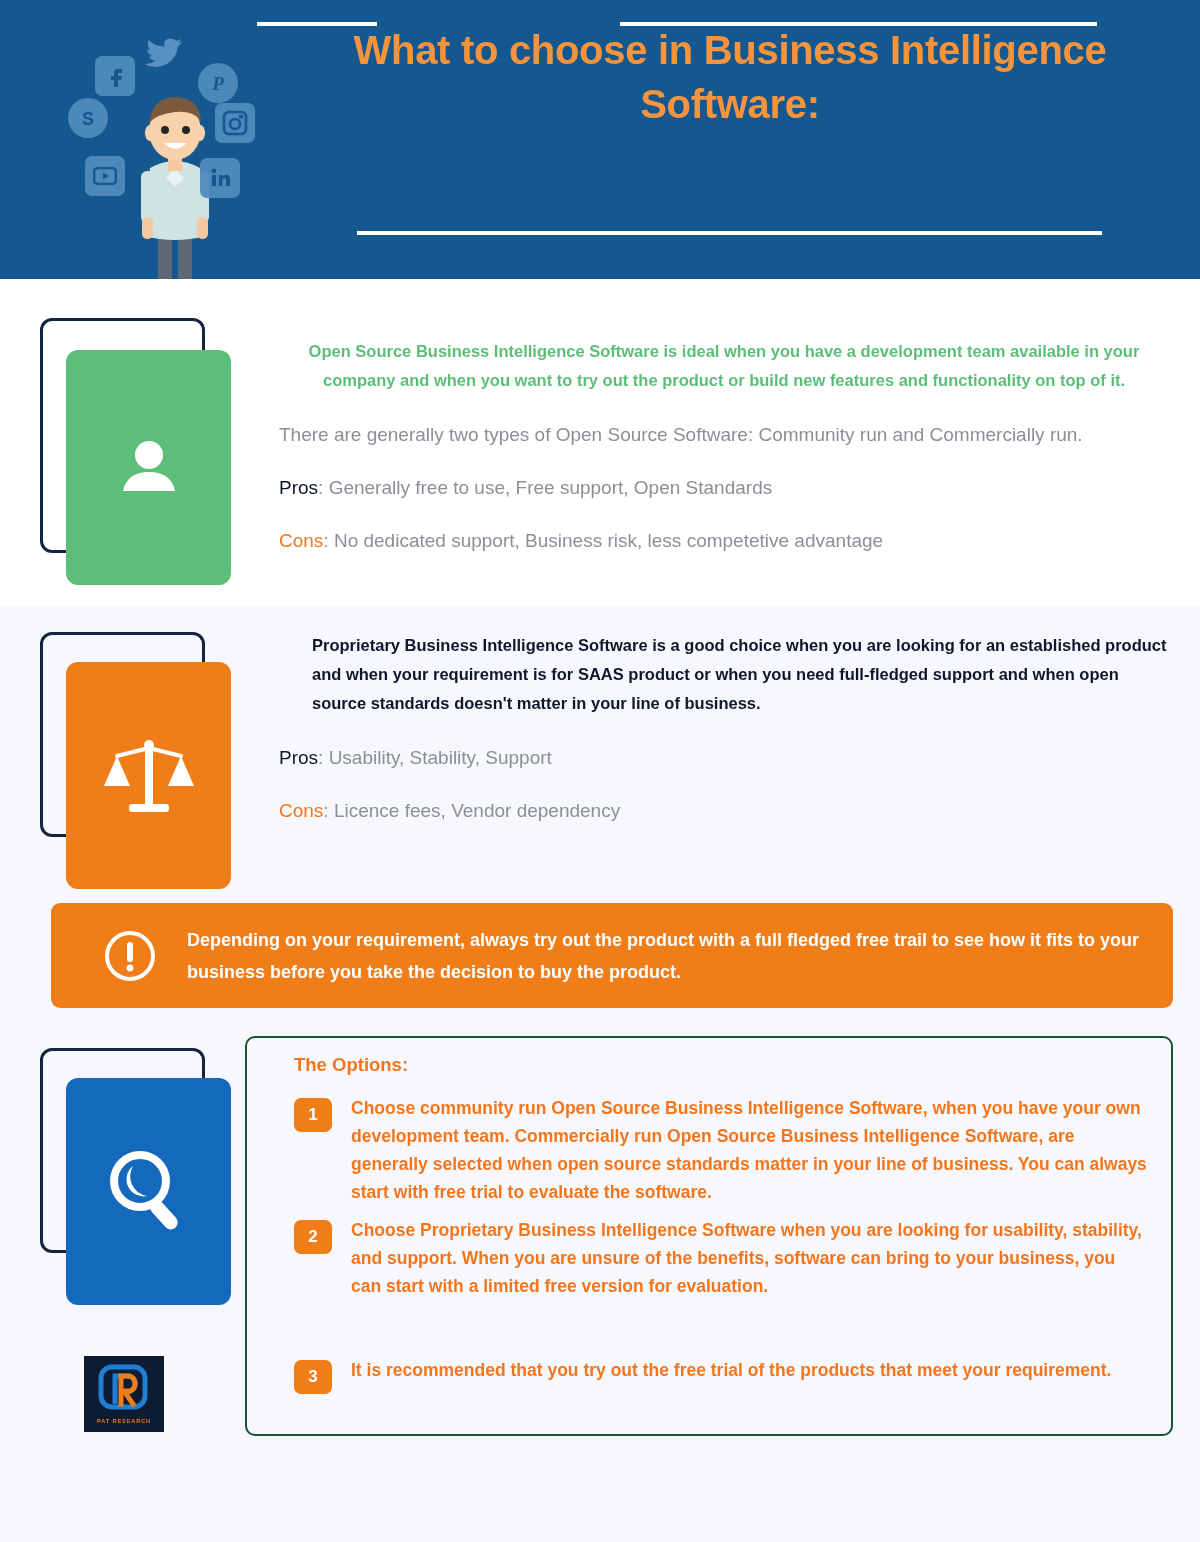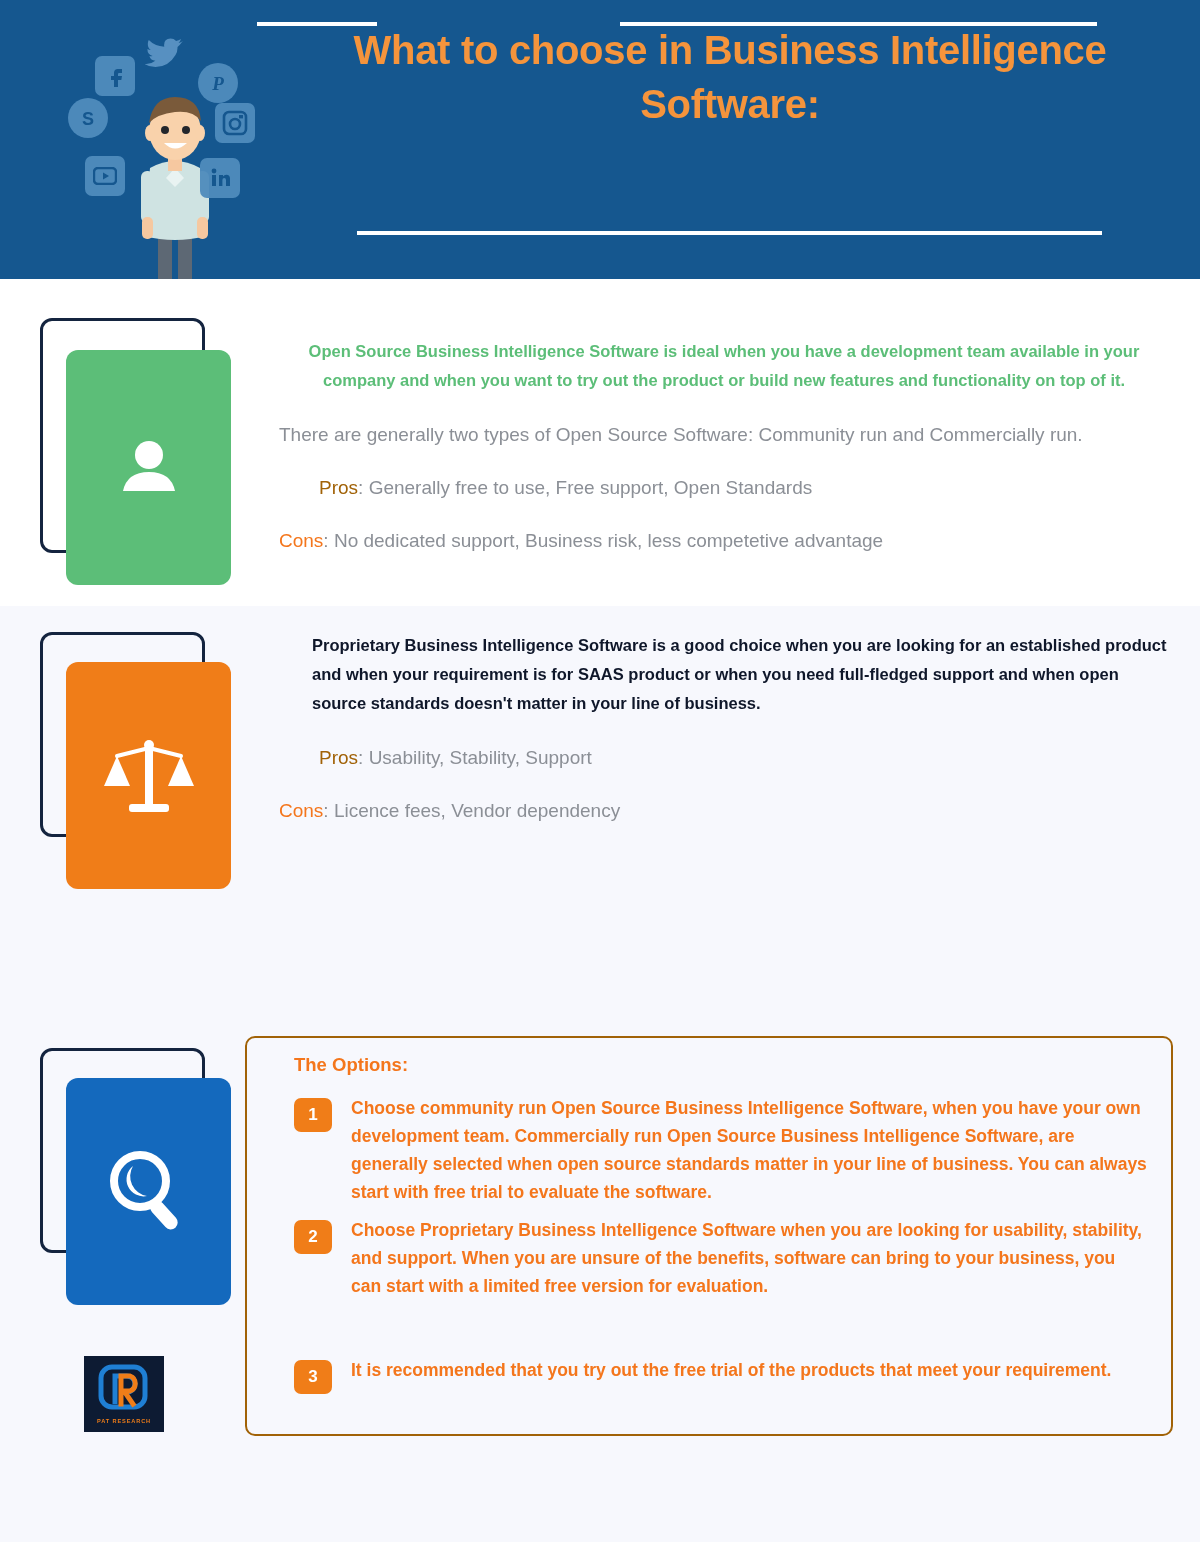--- a/index.html
+++ b/index.html
@@ -134,21 +134,21 @@
     line-height: 29px;
   }
   .lead.green { color: #5cbe78; text-align: center; }
   .lead.orange { color: #0f172a; margin-left: 33px; }
   .body {
     font-size: 19px;
     color: #8b8f96;
     line-height: 27px;
     margin-top: 26px;
   }
-  .lbl-pros { color: #a16207; margin-left: 40px; }
+  .lbl-pros { color: #0f172a; }
   .lbl-cons { color: #f4761c; }
 
   #block-open { left: 279px; top: 337px; width: 890px; }
   #block-prop { left: 279px; top: 631px; width: 890px; }
 
   
   .callout {
     position: absolute;
     left: 51px; top: 903px;
     width: 1122px; height: 105px;
@@ -168,21 +168,21 @@
     font-weight: bold;
     line-height: 32px;
     width: 990px;
   }
 
   
   .optbox {
     position: absolute;
     left: 245px; top: 1036px;
     width: 928px; height: 400px;
-    border: 2px solid #a16207;
+    border: 2px solid #14532d;
     border-radius: 10px;
     background: transparent;
   }
   .opt-title {
     position: absolute;
     left: 47px; top: 16px;
     color: #f4761c;
     font-size: 18.5px;
     font-weight: bold;
   }
@@ -348,20 +348,28 @@
       </svg>
     </div>
   </div>
 
   <div class="block" id="block-prop">
     <div class="lead orange">Proprietary Business Intelligence Software is a good choice when you are looking for an established product and when your requirement is for SAAS product or when you need full-fledged support and when open source standards doesn't matter in your line of business.</div>
     <div class="body"><span class="lbl-pros">Pros</span><span>: Usability, Stability, Support</span></div>
     <div class="body"><span class="lbl-cons">Cons</span><span>: Licence fees, Vendor dependency</span></div>
   </div>
 
+  <div class="callout">
+    <svg class="excl" width="54" height="54" viewBox="0 0 54 54">
+      <circle cx="27" cy="27" r="23" fill="none" stroke="#ffffff" stroke-width="4"></circle>
+      <rect x="24" y="13" width="6" height="20" rx="3" fill="#ffffff"></rect>
+      <circle cx="27" cy="39" r="3.4" fill="#ffffff"></circle>
+    </svg>
+    <div class="ctext">Depending on your requirement, always try out the product with a full fledged free trail to see how it fits to your business before you take the decision to buy the product.</div>
+  </div>
 
   <div class="cardstack" id="stack-search">
     <div class="outline"></div>
     <div class="filled">
       <svg width="104" height="104" viewBox="0 0 104 104">
         <circle cx="43" cy="41" r="26" fill="none" stroke="#ffffff" stroke-width="8"></circle>
         <path d="M36 26 a17 17 0 0 0 14 30 a20 20 0 0 1 -14 -30z" fill="#ffffff"></path>
         <rect x="60" y="58" width="14" height="34" rx="7" fill="#ffffff" transform="rotate(-42 67 75)"></rect>
       </svg>
     </div>

